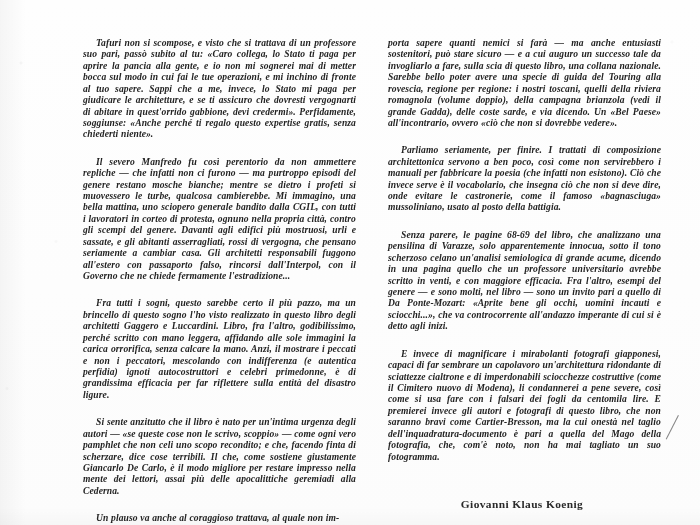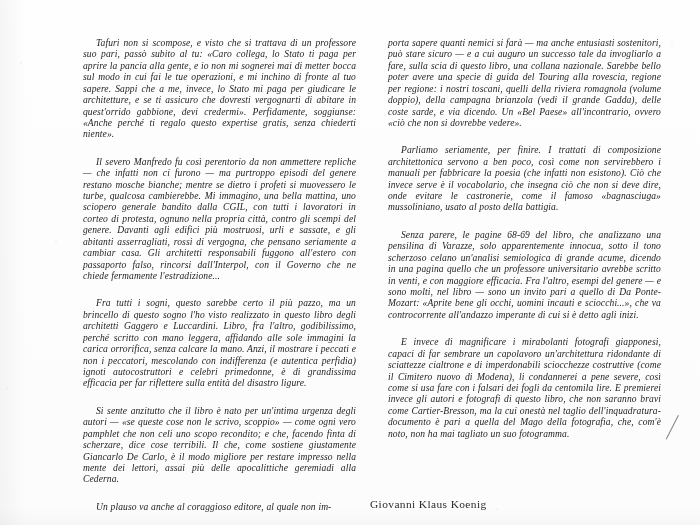--- a/index.html
+++ b/index.html
@@ -21,20 +21,21 @@
   #page {
     position: absolute;
     inset: 0;
     background:
       radial-gradient(circle at 3% 12%, rgba(0,0,0,0.030) 0 1px, transparent 2px),
       radial-gradient(circle at 8% 46%, rgba(0,0,0,0.022) 0 1px, transparent 2px),
       radial-gradient(circle at 1% 74%, rgba(0,0,0,0.028) 0 1px, transparent 2px),
       radial-gradient(circle at 96% 8%, rgba(0,0,0,0.020) 0 1px, transparent 2px),
       radial-gradient(circle at 71% 97%, rgba(0,0,0,0.020) 0 1px, transparent 2px),
       linear-gradient(180deg, #fefefe 0%, #fdfdfd 55%, #fcfcfc 100%);
+    font-weight: bold;
   }
 
   #columns {
     position: absolute;
     left: 83px;
     top: 37px;
     width: 578px;
     height: 470px;
     display: flex;
     gap: 32px;
@@ -57,24 +58,24 @@
     color: #232323;
     text-rendering: optimizeLegibility;
   }
   .para + .para { margin-top: 16px; }
 
   
   .indent { text-indent: 13px; }
 
   .sig-wrap {
     position: absolute;
-    right: 50px;
+    right: 38px;
     bottom: 14px;
     width: 280px;
-    text-align: left;
+    text-align: center;
   }
   .signature {
     font-style: normal;
     font-size: 11.4px;
     line-height: 13px;
     color: #2a2a2a;
     letter-spacing: 0.035em;
     white-space: nowrap;
   }
 
@@ -122,21 +123,21 @@
   <div class="edge-left"></div>
   <div class="edge-bottom"></div>
 
   <div id="columns">
 
     <div class="column">
       <p class="para indent">Tafuri non si scompose, e visto che si trattava di un professore suo pari, passò subito al tu: «Caro collega, lo Stato ti paga per aprire la pancia alla gente, e io non mi sognerei mai di metter bocca sul modo in cui fai le tue operazioni, e mi inchino di fronte al tuo sapere. Sappi che a me, invece, lo Stato mi paga per giudicare le architetture, e se ti assicuro che dovresti vergognarti di abitare in quest'orrido gabbione, devi credermi». Perfidamente, soggiunse: «Anche perché ti regalo questo expertise gratis, senza chiederti niente».</p>
       <p class="para indent">Il severo Manfredo fu così perentorio da non ammettere repliche — che infatti non ci furono — ma purtroppo episodi del genere restano mosche bianche; mentre se dietro i profeti si muovessero le turbe, qualcosa cambierebbe. Mi immagino, una bella mattina, uno sciopero generale bandito dalla CGIL, con tutti i lavoratori in corteo di protesta, ognuno nella propria città, contro gli scempi del genere. Davanti agli edifici più mostruosi, urli e sassate, e gli abitanti asserragliati, rossi di vergogna, che pensano seriamente a cambiar casa. Gli architetti responsabili fuggono all'estero con passaporto falso, rincorsi dall'Interpol, con il Governo che ne chiede fermamente l'estradizione...</p>
       <p class="para indent">Fra tutti i sogni, questo sarebbe certo il più pazzo, ma un brincello di questo sogno l'ho visto realizzato in questo libro degli architetti Gaggero e Luccardini. Libro, fra l'altro, godibilissimo, perché scritto con mano leggera, affidando alle sole immagini la carica orrorifica, senza calcare la mano. Anzi, il mostrare i peccati e non i peccatori, mescolando con indifferenza (e autentica perfidia) ignoti autocostruttori e celebri primedonne, è di grandissima efficacia per far riflettere sulla entità del disastro ligure.</p>
       <p class="para indent">Si sente anzitutto che il libro è nato per un'intima urgenza degli autori — «se queste cose non le scrivo, scoppio» — come ogni vero pamphlet che non celi uno scopo recondito; e che, facendo finta di scherzare, dice cose terribili. Il che, come sostiene giustamente Giancarlo De Carlo, è il modo migliore per restare impresso nella mente dei lettori, assai più delle apocalittiche geremiadi alla Cederna.</p>
-      <p class="para indent">Un plauso va anche al coraggioso editore, al quale non im-</p>
+      <p class="para indent">Un plauso va anche al coraggioso trattava, al quale non im-</p>
     </div>
 
     <div class="column">
       <p class="para">porta sapere quanti nemici si farà — ma anche entusiasti sostenitori, può stare sicuro — e a cui auguro un successo tale da invogliarlo a fare, sulla scia di questo libro, una collana nazionale. Sarebbe bello poter avere una specie di guida del Touring alla rovescia, regione per regione: i nostri toscani, quelli della riviera romagnola (volume doppio), della campagna brianzola (vedi il grande Gadda), delle coste sarde, e via dicendo. Un «Bel Paese» all'incontrario, ovvero «ciò che non si dovrebbe vedere».</p>
       <p class="para indent">Parliamo seriamente, per finire. I trattati di composizione architettonica servono a ben poco, così come non servirebbero i manuali per fabbricare la poesia (che infatti non esistono). Ciò che invece serve è il vocabolario, che insegna ciò che non si deve dire, onde evitare le castronerie, come il famoso «bagnasciuga» mussoliniano, usato al posto della battigia.</p>
       <p class="para indent">Senza parere, le pagine 68-69 del libro, che analizzano una pensilina di Varazze, solo apparentemente innocua, sotto il tono scherzoso celano un'analisi semiologica di grande acume, dicendo in una pagina quello che un professore universitario avrebbe scritto in venti, e con maggiore efficacia. Fra l'altro, esempi del genere — e sono molti, nel libro — sono un invito pari a quello di Da Ponte-Mozart: «Aprite bene gli occhi, uomini incauti e sciocchi...», che va controcorrente all'andazzo imperante di cui si è detto agli inizi.</p>
       <p class="para indent">E invece di magnificare i mirabolanti fotografi giapponesi, capaci di far sembrare un capolavoro un'architettura ridondante di sciattezze cialtrone e di imperdonabili sciocchezze costruttive (come il Cimitero nuovo di Modena), li condannerei a pene severe, così come si usa fare con i falsari dei fogli da centomila lire. E premierei invece gli autori e fotografi di questo libro, che non saranno bravi come Cartier-Bresson, ma la cui onestà nel taglio dell'inquadratura-documento è pari a quella del Mago della fotografia, che, com'è noto, non ha mai tagliato un suo fotogramma.</p>
     </div>
 
   </div>

